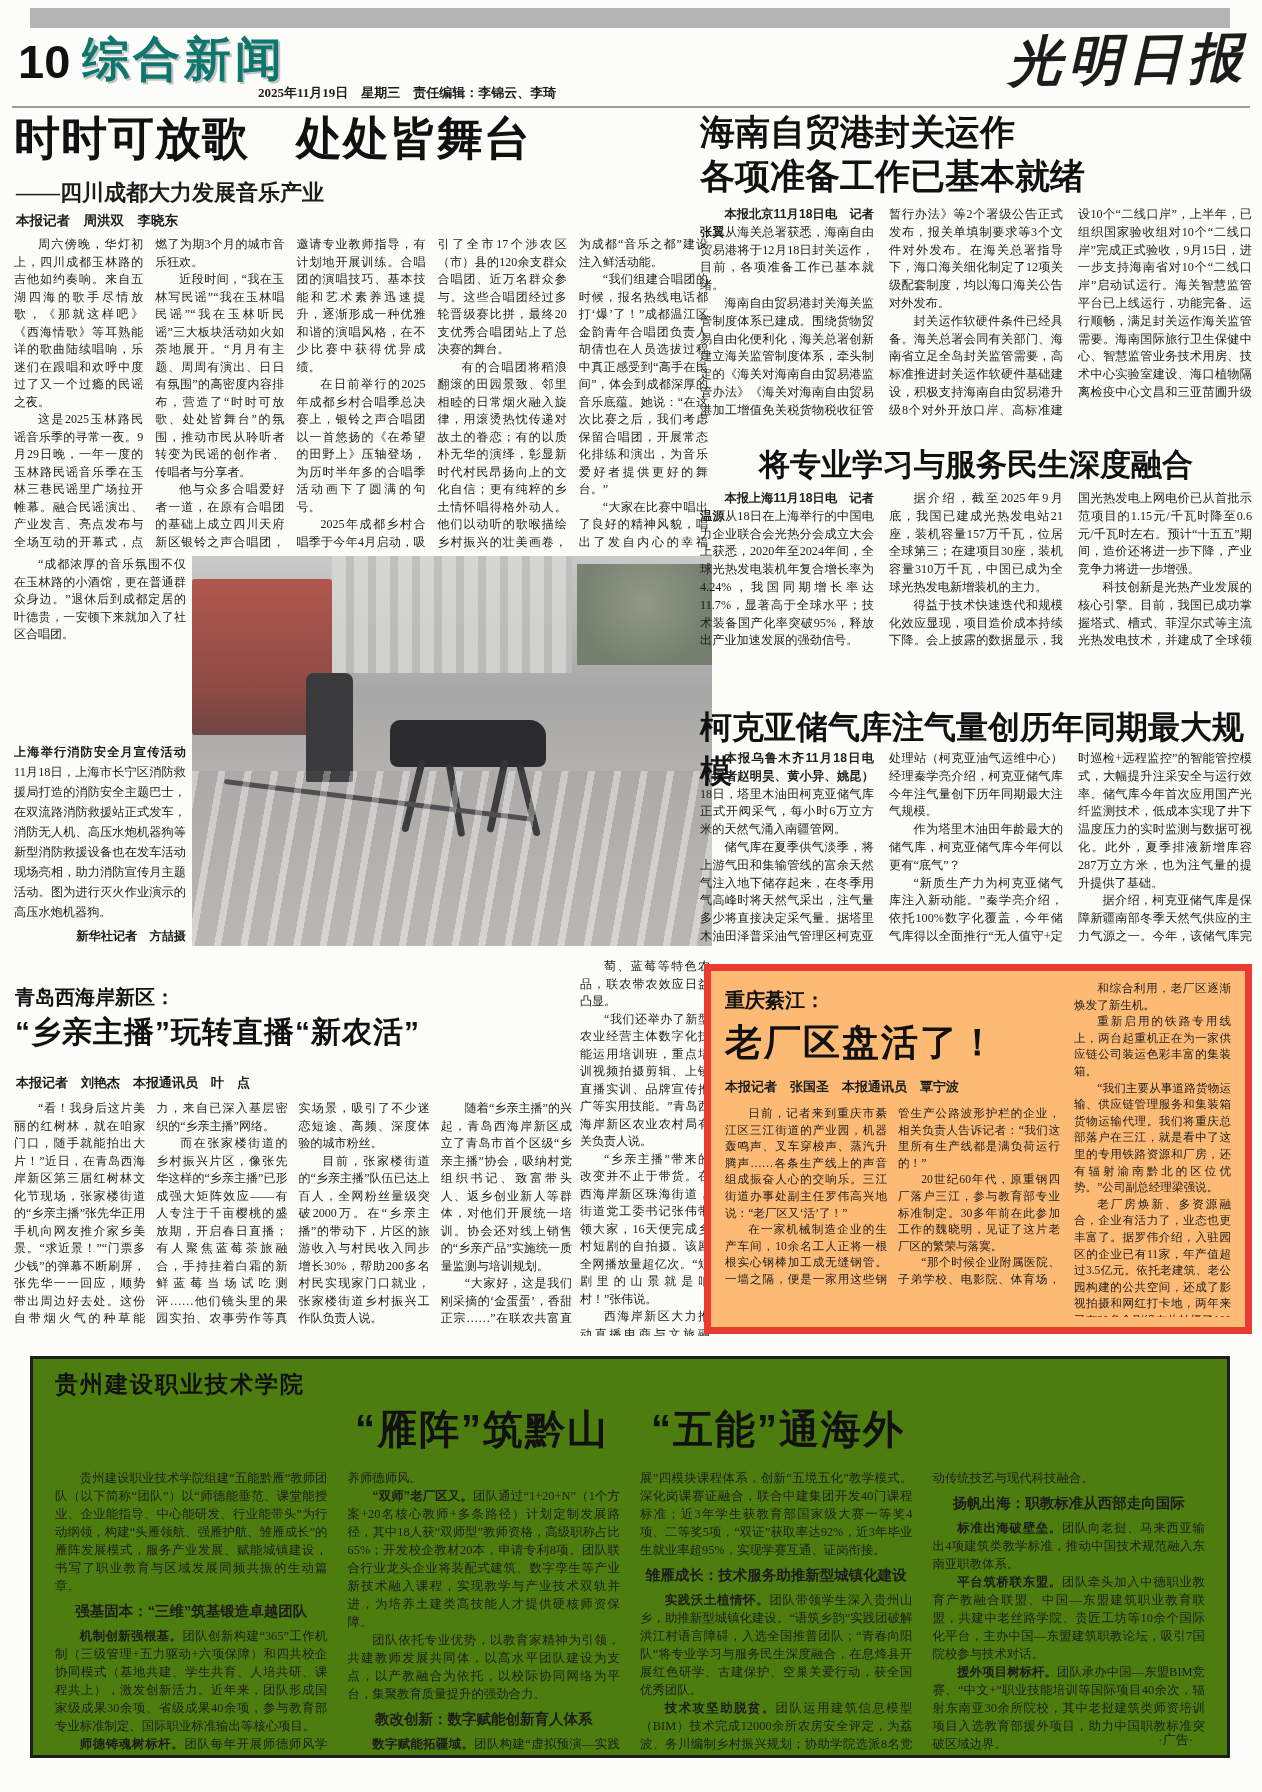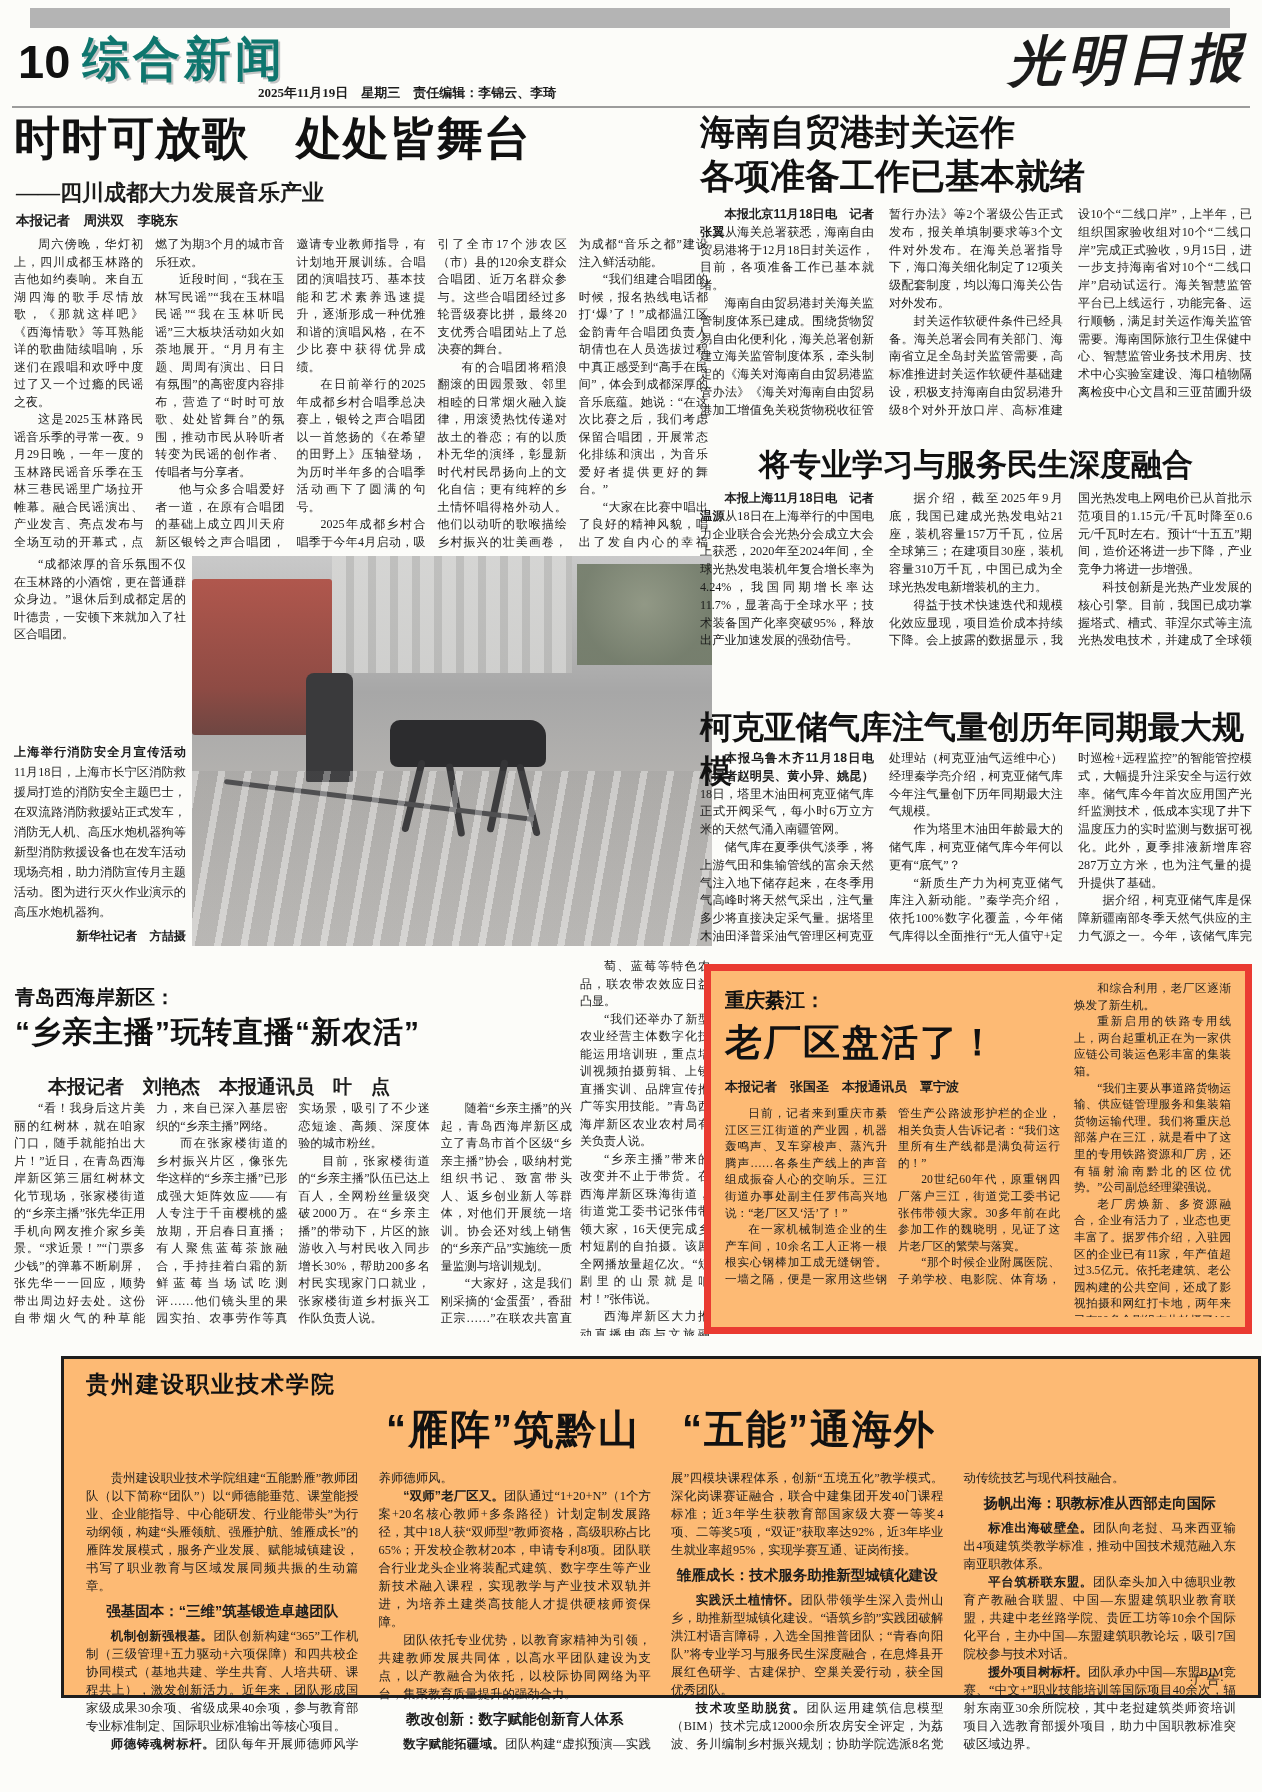--- a/index.html
+++ b/index.html
@@ -41,40 +41,40 @@
   .ph-wet{left:0;top:55%;width:100%;height:45%;
           background:repeating-linear-gradient(100deg,rgba(255,255,255,.33) 0 7px,rgba(120,120,120,.12) 7px 26px);}
   
   .caption{left:14px;top:742px;width:172px;height:204px;font-size:12.2px;line-height:20px;text-align:justify;}
   .caption b{font-family:"Liberation Sans","DejaVu Sans",sans-serif;}
   .credit{text-align:right;font-weight:bold;margin-top:4px;font-family:"Liberation Sans","DejaVu Sans",sans-serif;font-size:12.2px;}
   
   .qd-right{left:580px;top:958px;width:130px;height:378px;}
   .qd-kicker{left:15px;top:984px;font-size:20px;}
   .qd-title{left:15px;top:1012px;width:560px;font-size:30px;letter-spacing:1px;}
-  .qd-byline{left:16px;top:1074px;font-size:19px;font-weight:bold;margin-left:32px;}
+  .qd-byline{left:16px;top:1074px;font-size:13px;font-weight:bold;}
   .qd-body{left:14px;top:1100px;width:558px;height:236px;}
   
   .hn-title{left:700px;top:110px;width:552px;font-size:35px;line-height:1.27;}
   .hn-body{left:700px;top:206px;width:552px;height:226px;}
   .solar-title{left:700px;top:444px;width:552px;font-size:31px;text-align:center;}
   .solar-body{left:700px;top:490px;width:552px;height:166px;}
   .gas-title{left:700px;top:706px;width:552px;font-size:32px;}
   .gas-body{left:700px;top:750px;width:552px;height:210px;}
   
   .redbox{left:704px;top:964px;width:548px;height:370px;box-sizing:border-box;background:#fdba74;padding:10px 14px;}
   .rb-flex{display:flex;gap:14px;height:100%;}
   .rb-left{width:335px;}
   .rb-kicker{font-size:20px;margin-top:6px;}
   .rb-title{font-size:37px;margin:4px 0 10px;letter-spacing:2px;}
   .rb-byline{font-size:13px;font-weight:bold;margin-bottom:10px;}
   .rb-cols{height:186px;}
   .rb-right{flex:1;overflow:hidden;font-size:11.6px;line-height:16.6px;}
   
-  .gz-box{left:30px;top:1356px;width:1200px;height:342px;box-sizing:border-box;border:3px solid #1e1e1e;background:#fdba74;padding:10px 22px;margin-left:31px;}
+  .gz-box{left:30px;top:1356px;width:1200px;height:402px;box-sizing:border-box;border:3px solid #1e1e1e;background:#4d7c0f;padding:10px 22px;}
   .gz-org{font-size:23px;letter-spacing:2px;}
   .gz-title{text-align:center;font-size:40px;letter-spacing:2px;margin-top:2px;}
   .gz-cols{display:flex;gap:20px;margin-top:12px;height:284px;overflow:hidden;}
   .gz-col{flex:1;font-size:12.4px;line-height:18px;}
   .subhead{text-align:center;font-weight:bold;font-family:"Liberation Sans","DejaVu Sans",sans-serif;font-size:14.5px;margin:7px 0;}
   .gz-ad{position:absolute;right:34px;bottom:6px;font-size:13px;}
 </style>
 </head>
 <body>
 
@@ -170,21 +170,21 @@
 
   <div class="abs redbox" id="redbox" style="border: 7px solid rgb(234, 59, 50);">
     <div class="rb-flex">
       <div class="rb-left">
         <div class="rb-kicker hd">重庆綦江：</div>
         <div class="rb-title hd">老厂区盘活了！</div>
         <div class="rb-byline">本报记者　张国圣　本报通讯员　覃宁波</div>
         <div class="rb-cols cols2">
             <p class="para">日前，记者来到重庆市綦江区三江街道的产业园，机器轰鸣声、叉车穿梭声、蒸汽升腾声……各条生产线上的声音组成振奋人心的交响乐。三江街道办事处副主任罗伟高兴地说：“老厂区又‘活’了！”</p>
             <p class="para">在一家机械制造企业的生产车间，10余名工人正将一根根实心钢棒加工成无缝钢管。一墙之隔，便是一家用这些钢管生产公路波形护栏的企业，相关负责人告诉记者：“我们这里所有生产线都是满负荷运行的！”</p>
-            <p class="para">20世纪60年代，原重钢四厂落户三江，街道党工委书记张伟带领大家。30多年前在此参加工作的魏晓明，见证了这片老厂区的繁荣与落寞。</p>
+            <p class="para">20世纪60年代，原重钢四厂落户三江，参与教育部专业标准制定。30多年前在此参加工作的魏晓明，见证了这片老厂区的繁荣与落寞。</p>
             <p class="para">“那个时候企业附属医院、子弟学校、电影院、体育场，什么都有，热闹得很。”魏晓明说。</p>
           </div>
       </div>
       <div class="rb-right">
           <p class="para">和综合利用，老厂区逐渐焕发了新生机。</p>
           <p class="para">重新启用的铁路专用线上，两台起重机正在为一家供应链公司装运色彩丰富的集装箱。</p>
           <p class="para">“我们主要从事道路货物运输、供应链管理服务和集装箱货物运输代理。我们将重庆总部落户在三江，就是看中了这里的专用铁路资源和厂房，还有辐射渝南黔北的区位优势。”公司副总经理梁强说。</p>
           <p class="para">老厂房焕新、多资源融合，企业有活力了，业态也更丰富了。据罗伟介绍，入驻园区的企业已有11家，年产值超过3.5亿元。依托老建筑、老公园构建的公共空间，还成了影视拍摄和网红打卡地，两年来已有20多个剧组在此拍摄了100多部（集）影视作品。</p>
         </div>
     </div>

